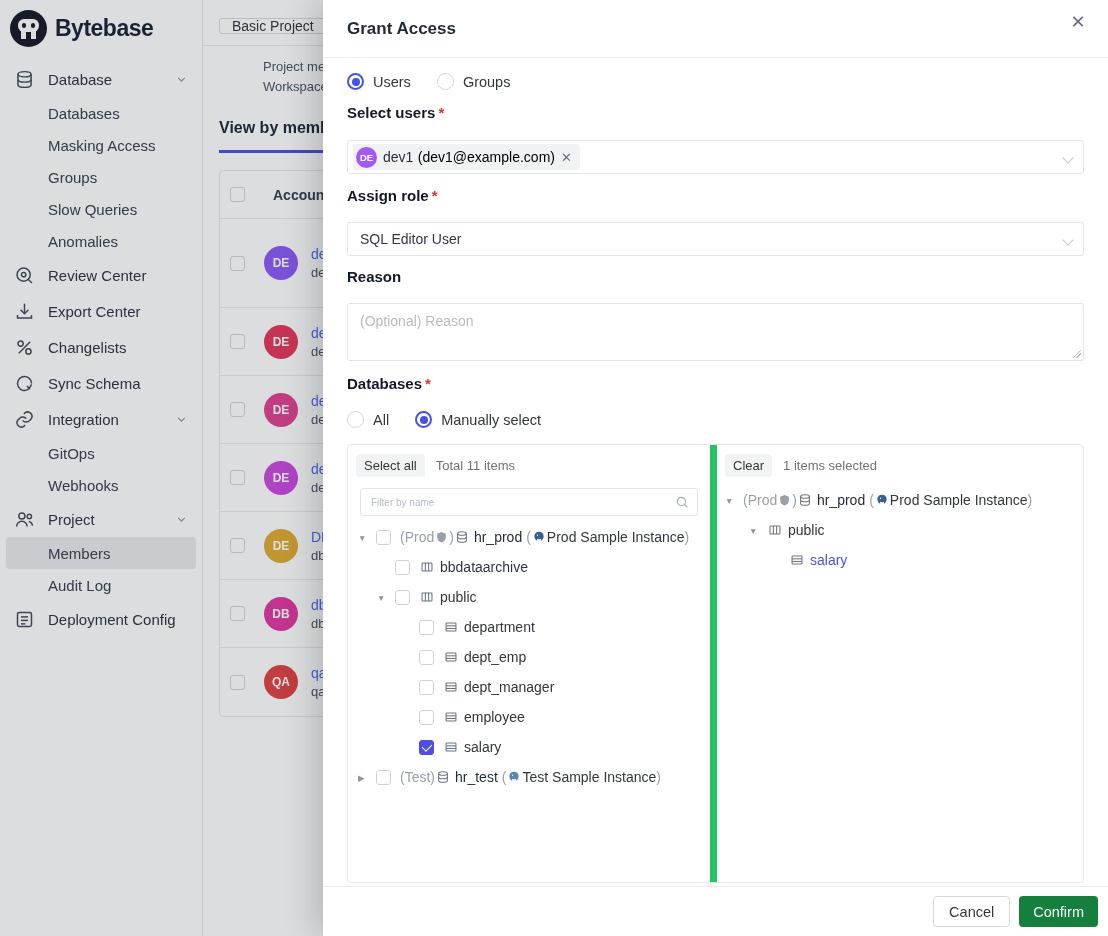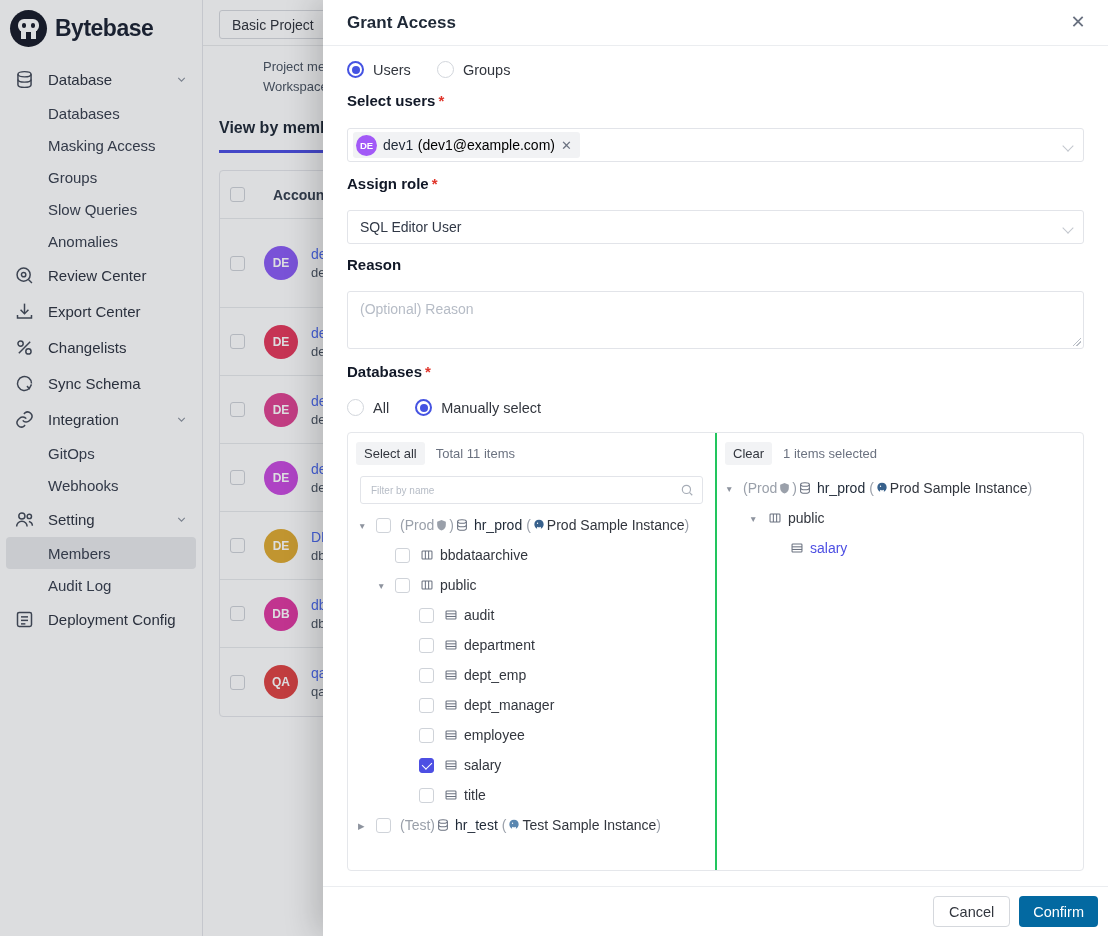--- a/index.html
+++ b/index.html
@@ -19,40 +19,40 @@
   .nav { padding-top:6px; }
   .nav-item { display:flex; align-items:center; height:36px; padding:0 14px; font-size:15px; font-weight:500; color:#2f3542; cursor:pointer; }
   .nav-item .nicon { width:21px; height:21px; margin-right:13px; flex:none; color:#454c5a; }
   .nav-sub { display:flex; align-items:center; height:32px; padding:0 14px 0 48px; font-size:15px; color:#3a4150; cursor:pointer; }
   .nav-sub.active { background:#e9eaed; border-radius:4px; margin:0 6px; padding-left:42px; }
   .nav-chevron { margin-left:auto; color:#8c939f; }
 
   
   .page { position:absolute; left:203px; top:0; right:0; height:936px; background:#fff; z-index:1; }
   .topbar { position:absolute; left:0; top:0; right:0; height:46px; border-bottom:1px solid #e9eaec; }
-  .proj-btn { position:absolute; left:16px; top:10px; height:29px; padding:0 12px; background:#fff; border:1px solid #d8dade; border-radius:3px; font-size:14px; color:#32363e; display:flex; align-items:center; }
+  .proj-btn { position:absolute; left:16px; top:18px; height:16px; padding:0 12px; background:#fff; border:1px solid #d8dade; border-radius:3px; font-size:14px; color:#32363e; display:flex; align-items:center; }
   .page-sub { position:absolute; left:16px; top:57px; font-size:13px; color:#4b5563; line-height:20px;margin-left:44px; }
   .page-tab { position:absolute; left:16px; top:119px; font-size:16px; font-weight:600; color:#1f2937; }
   .page-tab-underline { position:absolute; left:16px; top:150px; width:108px; height:3px; background:#4d4fe3; }
   .mtable { position:absolute; left:16px; top:170px; width:560px; border:1px solid #e5e7eb; border-radius:4px; background:#fff; }
   .mt-head { display:flex; align-items:center; height:48px; border-bottom:1px solid #e8eaed; padding-left:10px; }
   .mt-head .col-label { font-size:14px; font-weight:600; color:#374151; margin-left:28px; }
   .mrow { display:flex; align-items:center; border-bottom:1px solid #e8eaed; padding-left:10px; height:68px; }
   .mrow.tall { height:89px; }
   .mrow:last-child { border-bottom:none; }
   .tbl-cb { width:15px; height:15px; border:1px solid #cfd3d9; border-radius:3px; background:#fff; flex:none; }
   .avatar { width:34px; height:34px; border-radius:50%; color:#fff; font-size:12px; font-weight:700; display:flex; align-items:center; justify-content:center; margin-left:19px; flex:none; }
   .mcell { margin-left:13px; white-space:nowrap; overflow:hidden; }
   .mlink { font-size:14px; color:#4e6cf4; line-height:20px; }
   .msub { font-size:13px; color:#4b5563; line-height:18px; }
 
   
   .overlay { position:absolute; inset:0; background:rgba(17,24,39,0.15); z-index:2; }
   .modal { position:absolute; left:323px; top:0; right:0; bottom:0; background:#fff; z-index:3; box-shadow:-8px 0 30px rgba(0,0,0,.18); }
-  .modal-head { position:relative; height:46px; border-bottom:1px solid #ebedf0; display:flex; align-items:center; padding:0 24px; }
+  .modal-head { position:relative; height:58px; border-bottom:1px solid #ebedf0; display:flex; align-items:center; padding:0 24px; }
   .modal-title { font-size:17px; font-weight:600; color:#1f2937; }
   .modal-close { position:absolute; right:16px; top:8px; width:28px; height:28px; display:flex; align-items:center; justify-content:center; color:#697180; font-size:18px; cursor:pointer; }
   .modal-close::before { content:"✕"; }
   .modal-body { padding:11px 24px 0 24px; }
 
   .radio-row { display:flex; align-items:center; height:25px; }
   .radio { width:17px; height:17px; border-radius:50%; border:1.5px solid #d2d6dc; background:#fff; flex:none; }
   .radio.on { border:2px solid #4553e2; position:relative; }
   .radio.on::after { content:""; position:absolute; left:2.5px; top:2.5px; width:8px; height:8px; border-radius:50%; background:#4553e2; }
   .radio-label { font-size:14.5px; color:#32363e; margin:0 26px 0 9px; }
@@ -71,21 +71,21 @@
   .sel-chevron { position:absolute; right:11px; top:13px; width:8px; height:8px; border-right:1.6px solid #c3c7ce; border-bottom:1.6px solid #c3c7ce; transform:rotate(45deg); }
 
   .select-box { position:relative; height:34px; border:1px solid #e2e4e9; border-radius:3px; background:#fff; display:flex; align-items:center; padding:0 28px 0 12px; font-size:14px; color:#303846; cursor:pointer; }
 
   .reason-ta { position:relative; height:58px; border:1px solid #e2e4e9; border-radius:3px; background:#fff; padding:9px 12px; font-size:14px; color:#b6bcc6; }
   .resize-grip { position:absolute; right:2px; bottom:2px; width:9px; height:9px; background:
      linear-gradient(135deg, transparent 50%, #b9bec6 50%, #b9bec6 57%, transparent 57%, transparent 72%, #b9bec6 72%, #b9bec6 79%, transparent 79%); }
 
   
   .picker { margin-top:12px; height:439px; border:1px solid #e5e7eb; border-radius:4px; display:flex; overflow:hidden; }
-  .pk-left { width:369px; border-right:2px solid #22c55e; padding-top:8px; overflow:hidden; }
+  .pk-left { width:369px; border-right:7px solid #22c55e; padding-top:8px; overflow:hidden; }
   .pk-right { flex:1; padding-top:8px; overflow:hidden; }
   .pk-toolbar { display:flex; align-items:center; gap:11px; padding:0 8px; height:24px; }
   .mini-btn { background:#f2f3f5; border-radius:3px; padding:4px 8px; font-size:13px; color:#32363e; cursor:pointer; }
   .pk-count { font-size:13px; color:#6b7280; }
   .filter-wrap { position:relative; margin:11px 12px 6px 12px; }
   .filter-input { width:100%; height:28px; border:1px solid #e2e4e9; border-radius:3px; padding:0 28px 0 10px; font-size:10px; color:#3b82f6; outline:none; }
   .filter-input::placeholder { color:#b6bcc6; }
   .search-ic { position:absolute; right:9px; top:7px; color:#a7adb7; }
 
   .trow { display:flex; align-items:center; height:30px; padding-left:10px; font-size:14px; color:#32363e; white-space:nowrap; overflow:hidden; }
@@ -98,21 +98,21 @@
   .gray { color:#9aa0aa; }
   .tname { color:#1f2937; margin:0 4px 0 4px; }
   .tplain { margin-left:5px; }
   .tsel { color:#4d4fe3; margin-left:5px; }
   .ic { display:inline-flex; flex:none; margin:0 1px; }
   .ind1 { padding-left:47px; } .ind1a { padding-left:29px; } .ind2 { padding-left:71px; }
   .rind1 { padding-left:32px; } .rind2 { padding-left:72px; }
 
   .modal-foot { position:absolute; left:0; right:0; bottom:0; height:50px; border-top:1px solid #ebedf0; display:flex; align-items:center; justify-content:flex-end; gap:9px; padding-right:10px; background:#fff; }
   .btn-secondary { height:31px; padding:0 15px; background:#fff; border:1px solid #d5d8dd; border-radius:4px; font-size:14.5px; color:#32363e; cursor:pointer; font-family:inherit; }
-  .btn-primary { height:31px; padding:0 14px; background:#0369a1; border:none; border-radius:4px; font-size:14.5px; color:#fff; cursor:pointer; font-family:inherit; }
+  .btn-primary { height:31px; padding:0 14px; background:#15803d; border:none; border-radius:4px; font-size:14.5px; color:#fff; cursor:pointer; font-family:inherit; }
 </style>
 </head>
 <body>
 
 <div class="stage">
 
   <aside class="sidebar">
     <div class="logo">
       <span class="logo-mark">
         <span class="logo-face">
@@ -198,21 +198,21 @@
       <div class="nav-sub">
           <span>Webhooks</span>
         </div>
       <div class="nav-item">
         <svg class="nicon" viewBox="0 0 24 24" fill="none" stroke="currentColor" stroke-width="1.7">
             <circle cx="9" cy="8" r="3.5"></circle>
             <path d="M3 20c0-3.3 2.7-6 6-6s6 2.7 6 6"></path>
             <circle cx="17.5" cy="8.5" r="2.5"></circle>
             <path d="M17 14.2c2.3.5 4 2.6 4 5"></path>
           </svg>
-        <span>Setting</span>
+        <span>Project</span>
         <svg class="nav-chevron" width="13" height="13" viewBox="0 0 24 24" fill="none" stroke="currentColor" stroke-width="2">
             <polyline points="6 9 12 15 18 9"></polyline>
           </svg>
       </div>
       <div class="nav-sub active">
           <span>Members</span>
         </div>
       <div class="nav-sub">
           <span>Audit Log</span>
         </div>
@@ -404,75 +404,57 @@
               </svg>
             <span class="tplain">public</span>
           </div>
           <div class="trow ind2">
             <span class="tr-cb"></span>
             <svg class="ic" width="14" height="14" viewBox="0 0 24 24" fill="none" stroke="#6b7280" stroke-width="1.8">
                 <rect x="3.5" y="5" width="17" height="14" rx="1.5"></rect>
                 <line x1="3.5" y1="10" x2="20.5" y2="10"></line>
                 <line x1="3.5" y1="14.5" x2="20.5" y2="14.5"></line>
               </svg>
-            <span class="tplain">audit</span>
+            <span class="tplain">department</span>
           </div>
           <div class="trow ind2">
             <span class="tr-cb"></span>
             <svg class="ic" width="14" height="14" viewBox="0 0 24 24" fill="none" stroke="#6b7280" stroke-width="1.8">
                 <rect x="3.5" y="5" width="17" height="14" rx="1.5"></rect>
                 <line x1="3.5" y1="10" x2="20.5" y2="10"></line>
                 <line x1="3.5" y1="14.5" x2="20.5" y2="14.5"></line>
               </svg>
-            <span class="tplain">department</span>
+            <span class="tplain">dept_emp</span>
           </div>
           <div class="trow ind2">
             <span class="tr-cb"></span>
             <svg class="ic" width="14" height="14" viewBox="0 0 24 24" fill="none" stroke="#6b7280" stroke-width="1.8">
                 <rect x="3.5" y="5" width="17" height="14" rx="1.5"></rect>
                 <line x1="3.5" y1="10" x2="20.5" y2="10"></line>
                 <line x1="3.5" y1="14.5" x2="20.5" y2="14.5"></line>
               </svg>
-            <span class="tplain">dept_emp</span>
+            <span class="tplain">dept_manager</span>
           </div>
           <div class="trow ind2">
             <span class="tr-cb"></span>
             <svg class="ic" width="14" height="14" viewBox="0 0 24 24" fill="none" stroke="#6b7280" stroke-width="1.8">
                 <rect x="3.5" y="5" width="17" height="14" rx="1.5"></rect>
                 <line x1="3.5" y1="10" x2="20.5" y2="10"></line>
                 <line x1="3.5" y1="14.5" x2="20.5" y2="14.5"></line>
               </svg>
-            <span class="tplain">dept_manager</span>
+            <span class="tplain">employee</span>
           </div>
           <div class="trow ind2">
-            <span class="tr-cb"></span>
+            <span class="tr-cb checked"></span>
             <svg class="ic" width="14" height="14" viewBox="0 0 24 24" fill="none" stroke="#6b7280" stroke-width="1.8">
                 <rect x="3.5" y="5" width="17" height="14" rx="1.5"></rect>
                 <line x1="3.5" y1="10" x2="20.5" y2="10"></line>
                 <line x1="3.5" y1="14.5" x2="20.5" y2="14.5"></line>
               </svg>
-            <span class="tplain">employee</span>
-          </div>
-          <div class="trow ind2">
-            <span class="tr-cb checked"></span>
-            <svg class="ic" width="14" height="14" viewBox="0 0 24 24" fill="none" stroke="#6b7280" stroke-width="1.8">
-                <rect x="3.5" y="5" width="17" height="14" rx="1.5"></rect>
-                <line x1="3.5" y1="10" x2="20.5" y2="10"></line>
-                <line x1="3.5" y1="14.5" x2="20.5" y2="14.5"></line>
-              </svg>
             <span class="tplain">salary</span>
-          </div>
-          <div class="trow ind2">
-            <span class="tr-cb"></span>
-            <svg class="ic" width="14" height="14" viewBox="0 0 24 24" fill="none" stroke="#6b7280" stroke-width="1.8">
-                <rect x="3.5" y="5" width="17" height="14" rx="1.5"></rect>
-                <line x1="3.5" y1="10" x2="20.5" y2="10"></line>
-                <line x1="3.5" y1="14.5" x2="20.5" y2="14.5"></line>
-              </svg>
-            <span class="tplain">title</span>
           </div>
           <div class="trow">
             <span class="tr-arrow right"></span>
             <span class="tr-cb"></span>
             <span class="gray">(Test)</span>
             <svg class="ic" width="14" height="14" viewBox="0 0 24 24" fill="none" stroke="#6b7280" stroke-width="1.8">
                 <ellipse cx="12" cy="6" rx="7.5" ry="3"></ellipse>
                 <path d="M4.5 6v12c0 1.7 3.4 3 7.5 3s7.5-1.3 7.5-3V6"></path>
                 <path d="M4.5 12c0 1.7 3.4 3 7.5 3s7.5-1.3 7.5-3"></path>
               </svg>

